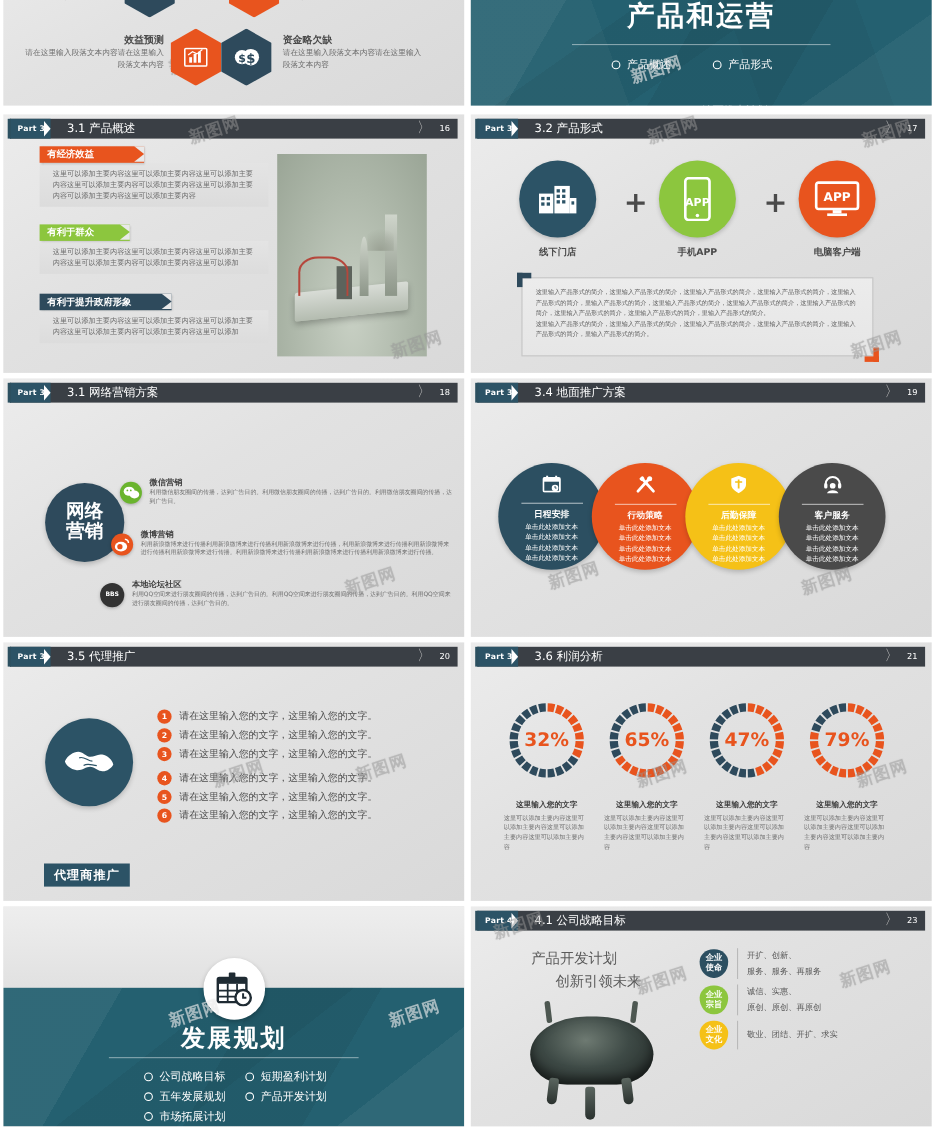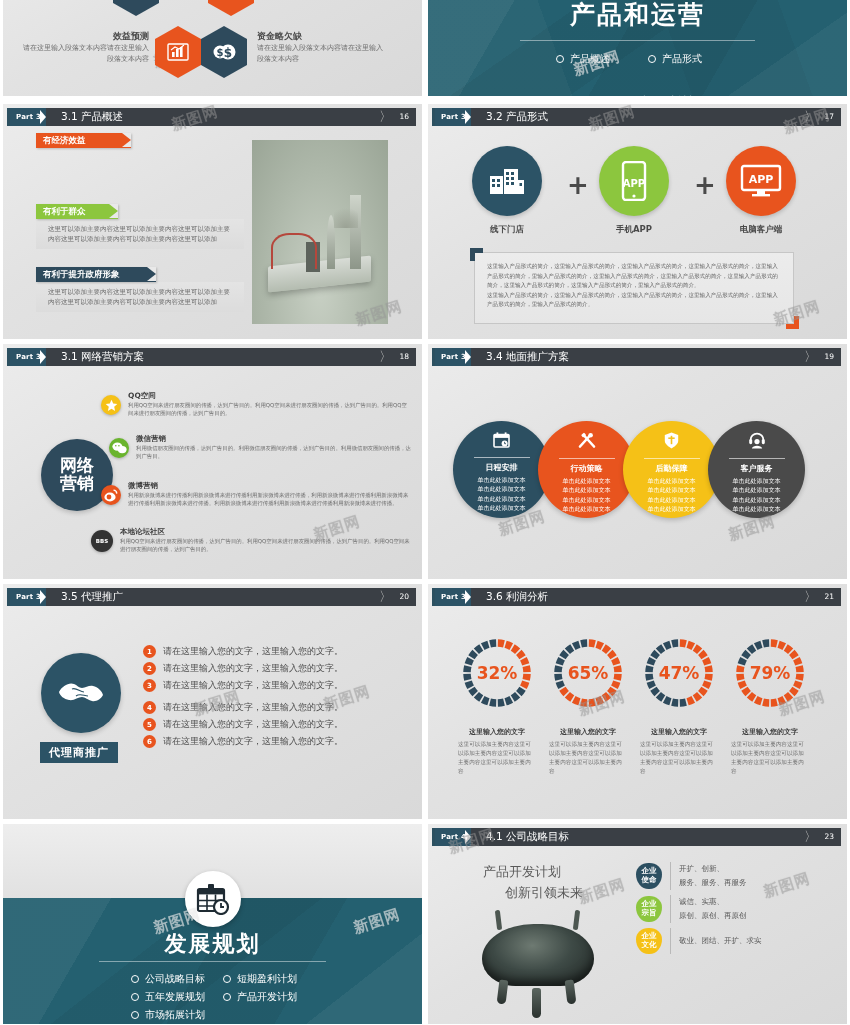--- a/index.html
+++ b/index.html
@@ -172,21 +172,21 @@
   .bubble .bl{ font-size:6px; line-height:1.55;}
 
   
   .handcircle{
     position:absolute;border-radius:50%;background:#2c5366;
     display:flex;align-items:center;justify-content:center;
     box-shadow:0 2px 5px rgba(0,0,0,.2);
   }
   .hand-tag{
     position:absolute; background:#2c5366; color:#fff;
-    font-size:11px; font-weight:bold; padding:3px 9px; letter-spacing:1px;
+    font-size:11px; font-weight:bold; padding:3px 9px; letter-spacing:1px;margin-top:43px;
   }
   .numrow{ display:flex; align-items:center; margin-bottom:4px; }
   .numdot{
     width:13px;height:13px;border-radius:50%;background:#e8541e;color:#fff;
     font-size:7px;display:flex;align-items:center;justify-content:center;
     margin-right:7px; flex:0 0 auto; font-weight:bold;
   }
   .numtxt{ font-size:9px; color:#4f4f4f; }
 
   
@@ -319,20 +319,21 @@
     <div class="titlebar">
       <div class="part-chip">Part 3</div>
       <div class="chev sl"></div>
       <div class="t-title">3.1 产品概述</div>
       <div class="chev-right">〉</div>
       <div class="pagenum">16</div>
     </div>
 
     <div style="position:absolute;left:33px;top:29px;width:208px;">
       <div class="ribbon orange" style="width:95px;">有经济效益</div>
+      <div class="ribbon-box">这里可以添加主要内容这里可以添加主要内容这里可以添加主要内容这里可以添加主要内容可以添加主要内容这里可以添加主要内容可以添加主要内容这里可以添加主要内容</div>
     </div>
     <div style="position:absolute;left:33px;top:100px;width:208px;">
       <div class="ribbon green" style="width:82px;">有利于群众</div>
       <div class="ribbon-box">这里可以添加主要内容这里可以添加主要内容这里可以添加主要内容这里可以添加主要内容可以添加主要内容这里可以添加</div>
     </div>
     <div style="position:absolute;left:33px;top:163px;width:208px;">
       <div class="ribbon navy" style="width:120px;">有利于提升政府形象</div>
       <div class="ribbon-box">这里可以添加主要内容这里可以添加主要内容这里可以添加主要内容这里可以添加主要内容可以添加主要内容这里可以添加</div>
     </div>
 
@@ -419,31 +420,20 @@
       <div class="pagenum">18</div>
     </div>
 
     <div class="netcircle" style="left:38px;top:95px;width:72px;height:72px;">
       <div>
         <div>网络</div>
         <div>营销</div>
       </div>
     </div>
 
-    <div style="position:absolute;left:98px;top:47px;display:flex;">
-      <div class="smicon" style="width:20px;height:20px;background:#f5c117;margin-top:4px;">
-        <svg width="13" height="13" viewBox="0 0 13 13">
-            <polygon points="6.5,0.8 8.2,4.6 12.3,5 9.2,7.8 10.1,11.9 6.5,9.8 2.9,11.9 3.8,7.8 0.7,5 4.8,4.6" fill="#fff"></polygon>
-          </svg>
-      </div>
-      <div style="margin-left:7px;width:280px;">
-        <div class="nm-title">QQ空间</div>
-        <div class="nm-body">利用QQ空间来进行朋友圈间的传播，达到广告目的。利用QQ空间来进行朋友圈间的传播，达到广告目的。利用QQ空间来进行朋友圈间的传播，达到广告目的。</div>
-      </div>
-    </div>
 
     <div style="position:absolute;left:106px;top:90px;display:flex;">
       <div class="smicon" style="width:20px;height:20px;background:#6ab42e;margin-top:4px;">
         <svg width="15" height="12" viewBox="0 0 15 12">
             <ellipse cx="5.4" cy="4.6" rx="5" ry="4.1" fill="#fff"></ellipse>
             <ellipse cx="10.2" cy="7.6" rx="4.4" ry="3.6" fill="#fff"></ellipse>
             <circle cx="3.8" cy="3.8" r=".8" fill="#6ab42e"></circle>
             <circle cx="6.9" cy="3.8" r=".8" fill="#6ab42e"></circle>
           </svg>
       </div>

